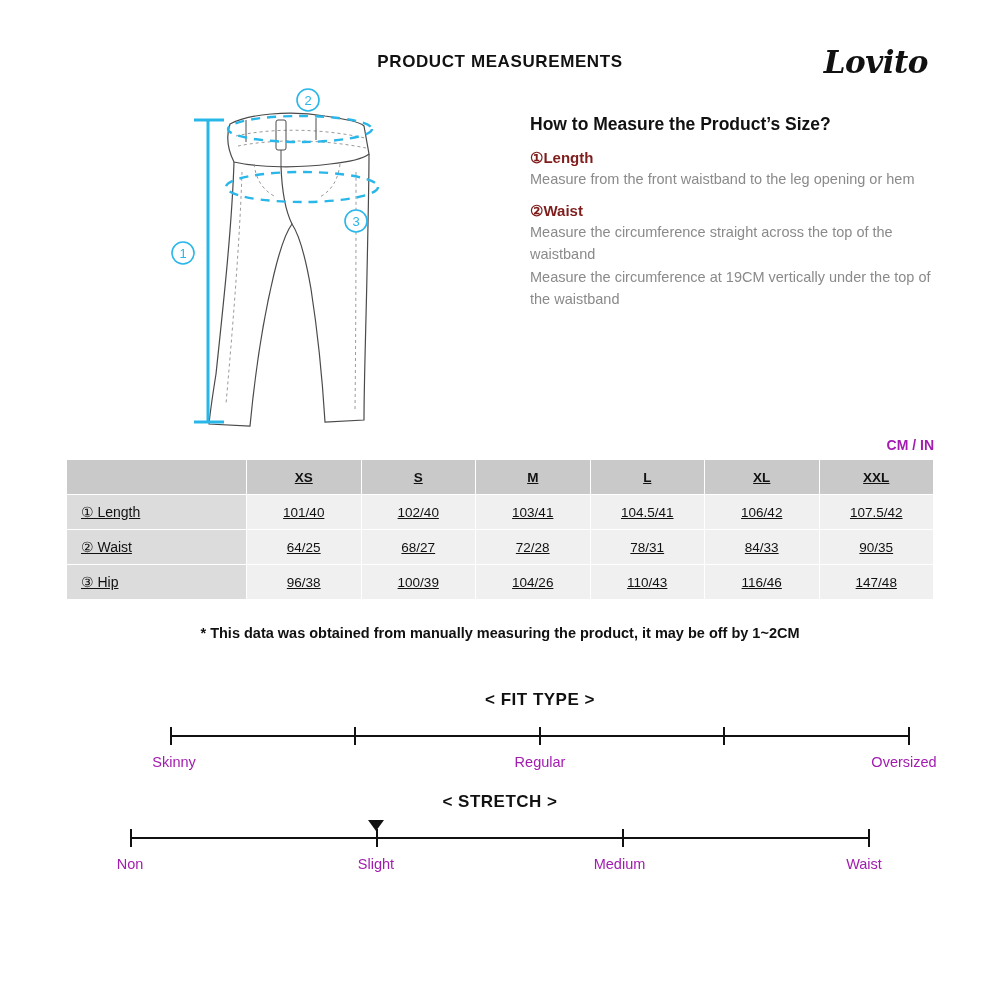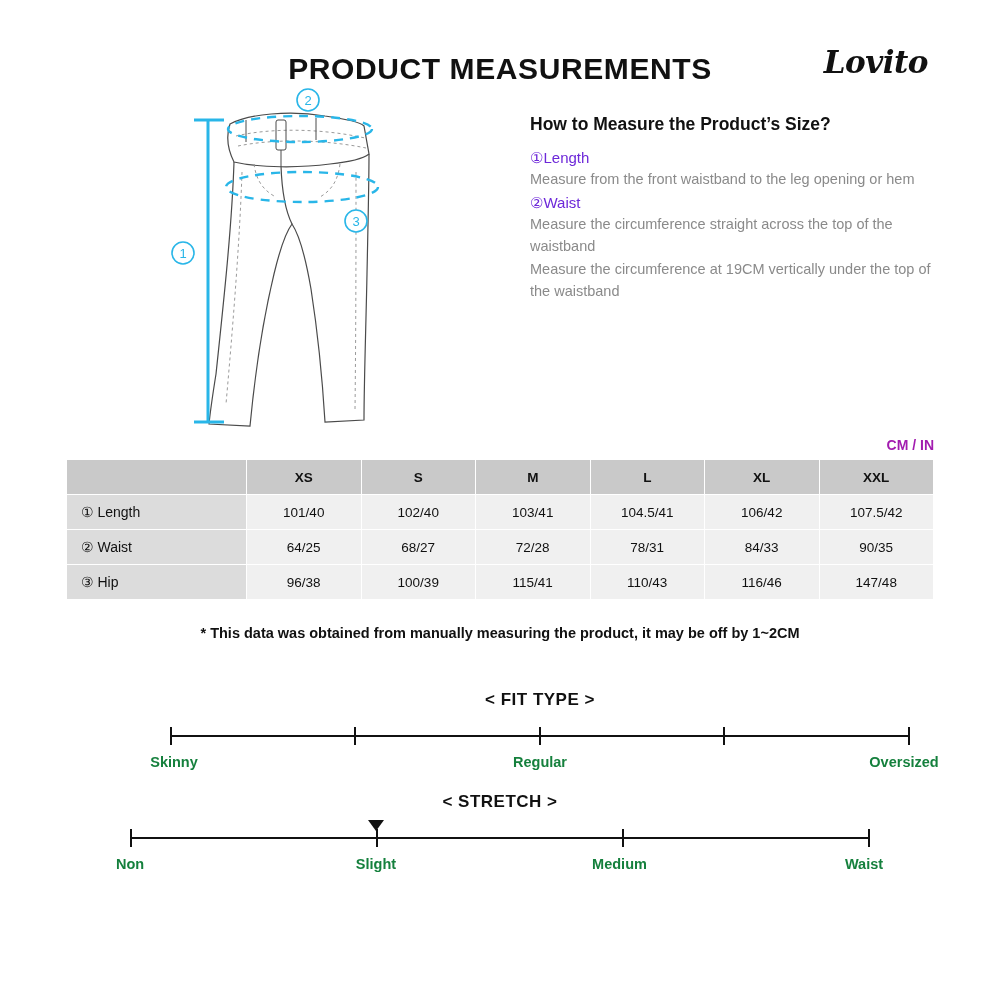--- a/index.html
+++ b/index.html
@@ -21,21 +21,21 @@
     height: 1000px;
   }
 
   
   .title {
     position: absolute;
     top: 52px;
     left: 0;
     width: 1000px;
     text-align: center;
-    font-size: 30px;
+    font-size: 17px;
     font-weight: bold;
     letter-spacing: 0.6px;
     color: #111111;
   }
   .brand {
     position: absolute;
     top: 44px;
     right: 72px;
     font-family: "DejaVu Serif", serif;
     font-size: 31px;
@@ -62,23 +62,23 @@
     width: 420px;
   }
   .howto h2 {
     margin: 0 0 14px 0;
     font-size: 17.5px;
     font-weight: bold;
     color: #111111;
   }
   .howto .item-head {
     font-size: 15px;
-    font-weight: normal;
-    color: #6d28d9;
-    margin-top: 4px;
+    font-weight: bold;
+    color: #7f1d1d;
+    margin-top: 12px;
   }
   .howto .item-body {
     font-size: 14.5px;
     color: #8a8a8a;
     line-height: 1.48;
     margin-top: 2px;
   }
 
   
   .units {
@@ -89,20 +89,21 @@
     font-weight: bold;
     color: #a21caf;
   }
 
   
   .table-wrap {
     position: absolute;
     top: 459px;
     left: 66px;
     width: 868px;
+    text-decoration: underline;
   }
   table.size-table {
     border-collapse: collapse;
     width: 868px;
     table-layout: fixed;
   }
   table.size-table th,
   table.size-table td {
     border: 1px solid #ffffff;
     height: 32px;
@@ -182,22 +183,22 @@
   }
   .scale-labels {
     position: relative;
     margin: 6px auto 0 auto;
     width: 860px;
     height: 20px;
   }
   .scale-labels span {
     position: absolute;
     font-size: 14.5px;
-    font-weight: bold;
-    color: #15803d;
+    font-weight: normal;
+    color: #a21caf;
     transform: translateX(-50%);
     white-space: nowrap;
   }
   #fit-block { top: 690px; margin-left: 40px; }
   #stretch-block { top: 783px; margin-top: 9px; }
 </style>
 </head>
 <body>
 
 <div class="page">
@@ -310,21 +311,21 @@
           <td>68/27</td>
           <td>72/28</td>
           <td>78/31</td>
           <td>84/33</td>
           <td>90/35</td>
         </tr>
         <tr>
           <td class="rowhead">③ Hip</td>
           <td>96/38</td>
           <td>100/39</td>
-          <td>115/41</td>
+          <td>104/26</td>
           <td>110/43</td>
           <td>116/46</td>
           <td>147/48</td>
         </tr>
       </tbody>
     </table>
   </div>
 
   <div class="note">* This data was obtained from manually measuring the product, it may be off by 1~2CM</div>
 

